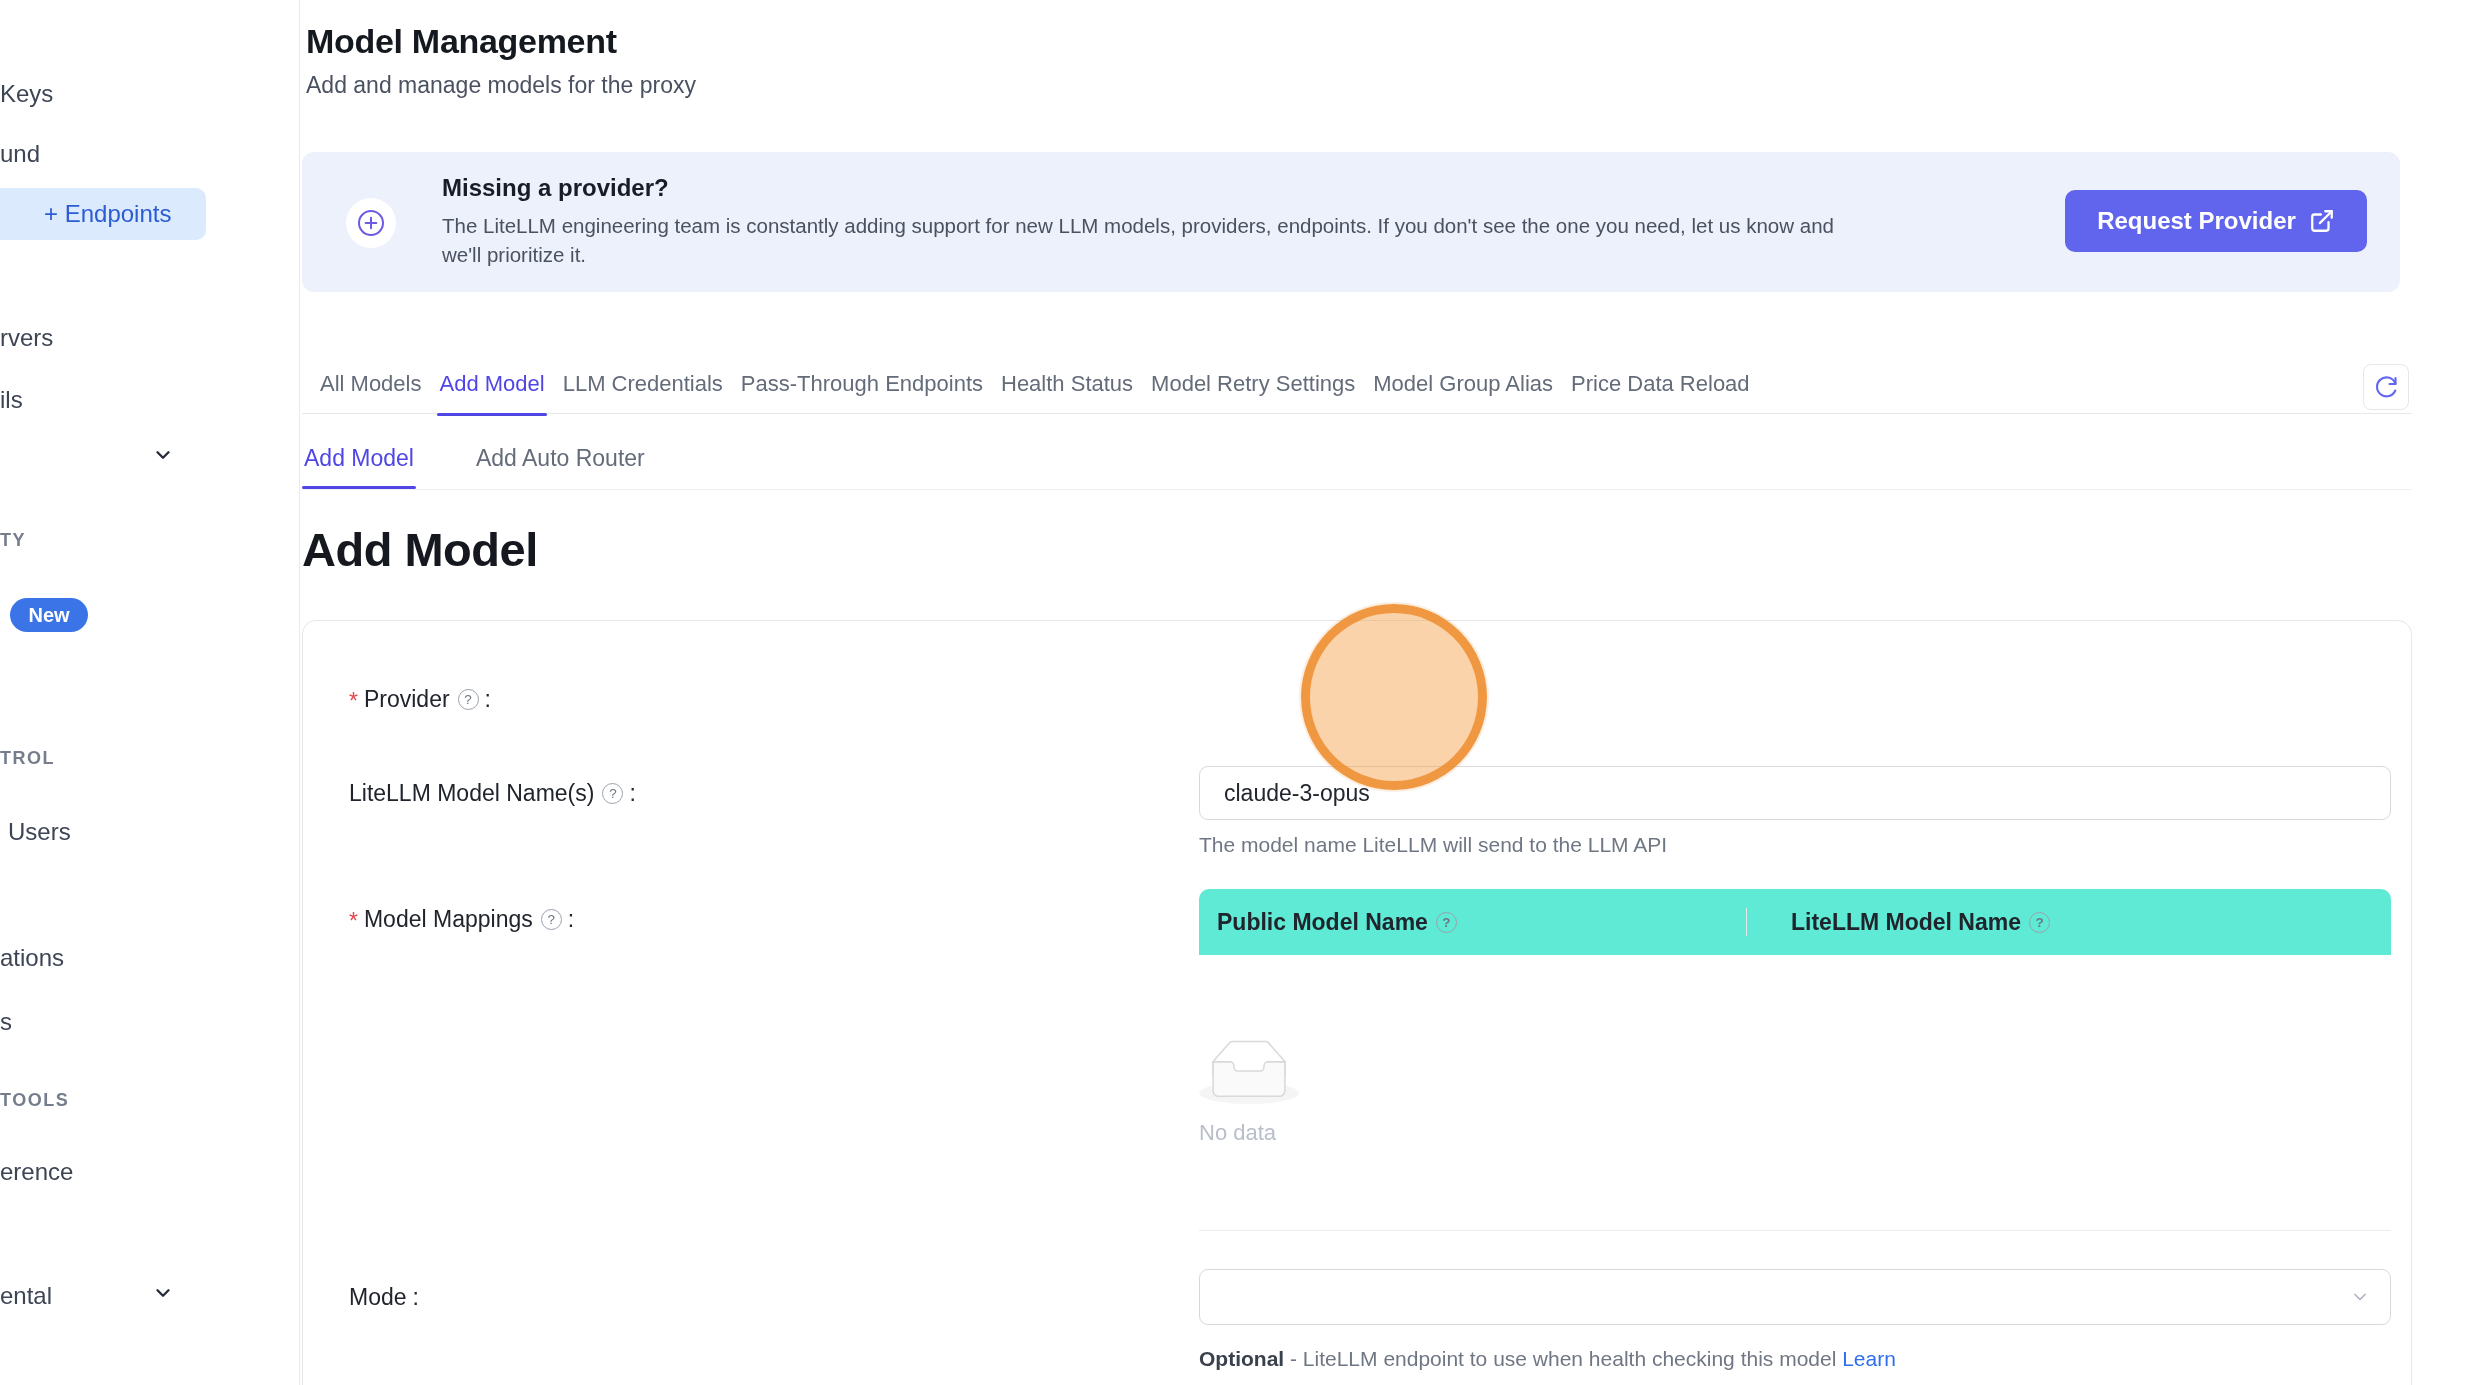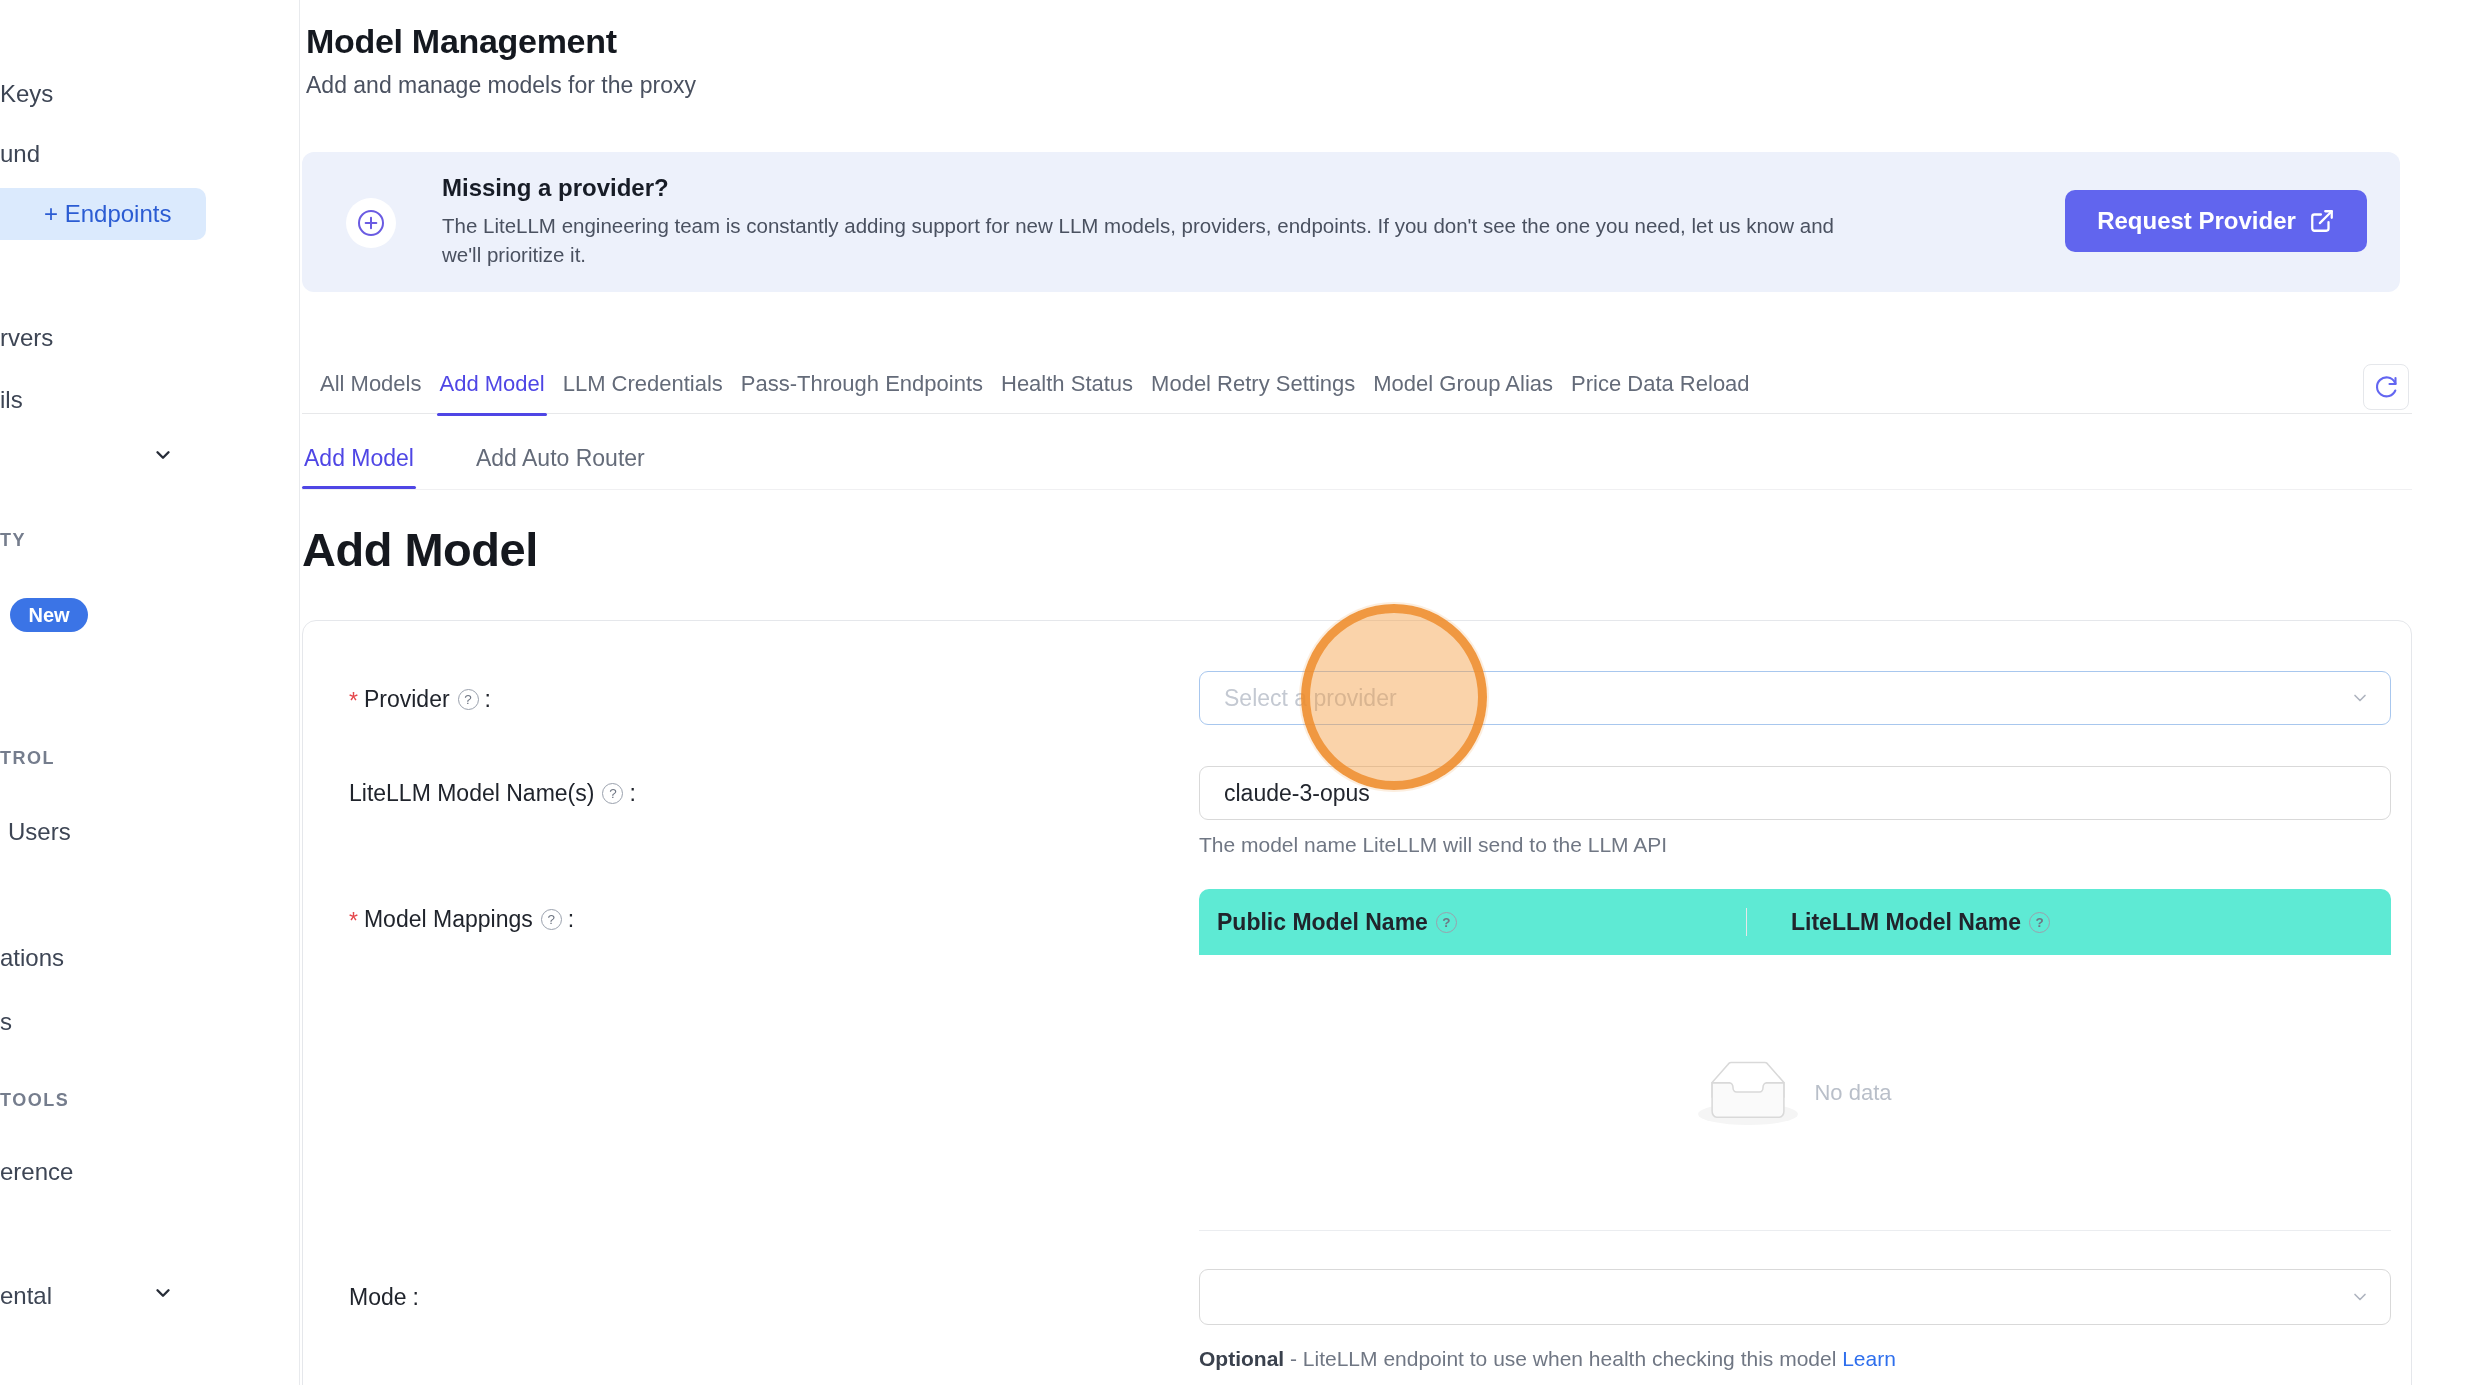--- a/index.html
+++ b/index.html
@@ -81,22 +81,22 @@
   .helper .link { color:#2f6fed; cursor:pointer; }
 
   
   .map-table { position:absolute; left:896px; top:268px; width:1192px; }
   .map-head { height:66px; background:#5eead4; border-radius:10px 10px 0 0; display:flex; align-items:center; }
   .map-th { display:flex; align-items:center; font-size:23px; font-weight:600; color:#20242c; }
   .map-th .help-ic { margin-left:8px; }
   .th1 { width:547px; padding-left:18px; }
   .th-div { width:1px; height:28px; background:#e6e7e9; }
   .th2 { flex:1; padding-left:44px; }
-  .map-body { height:276px; border-bottom:1px solid #ebedf0; display:flex; flex-direction:row;
-    align-items:center; justify-content:center; gap:16px; }
+  .map-body { height:276px; border-bottom:1px solid #ebedf0; display:flex; flex-direction:column;
+    justify-content:center; gap:16px; }
   .no-data { font-size:22px; color:#b9bfc9; }
 
   
   .click-ring { position:absolute; left:1301px; top:604px; width:186px; height:186px; border-radius:50%;
     background:rgba(245,158,66,0.45); border:9px solid rgba(237,138,39,0.8);
     box-shadow:0 0 0 2px rgba(237,138,39,0.15); z-index:6; pointer-events:none; }
 </style>
 </head>
 <body>
 
@@ -182,28 +182,20 @@
 
   <h2 class="section-title">Add Model</h2>
 
   <div class="card">
 
     <div class="frm-label" style="top:52px; height:52px;">
       <span class="req">*</span>
       <span>Provider</span>
       <span class="help-ic">?</span>
       <span class="colon">:</span>
-    </div>
-    <div class="ctl sel-provider">
-      <span class="placeholder">Select a provider</span>
-      <span class="chev" style="display:flex;">
-        <svg viewBox="0 0 24 24" width="20" height="20" fill="none" stroke="#aeb4bf" stroke-width="2" stroke-linecap="round" stroke-linejoin="round">
-            <path d="M6 9l6 6 6-6"></path>
-          </svg>
-      </span>
     </div>
 
     <div class="frm-label" style="top:146px; height:52px;">
       <span>LiteLLM Model Name(s)</span>
       <span class="help-ic">?</span>
       <span class="colon">:</span>
     </div>
     <div class="ctl inp-name">
       <span class="inp-text">claude-3-opus</span>
     </div>

